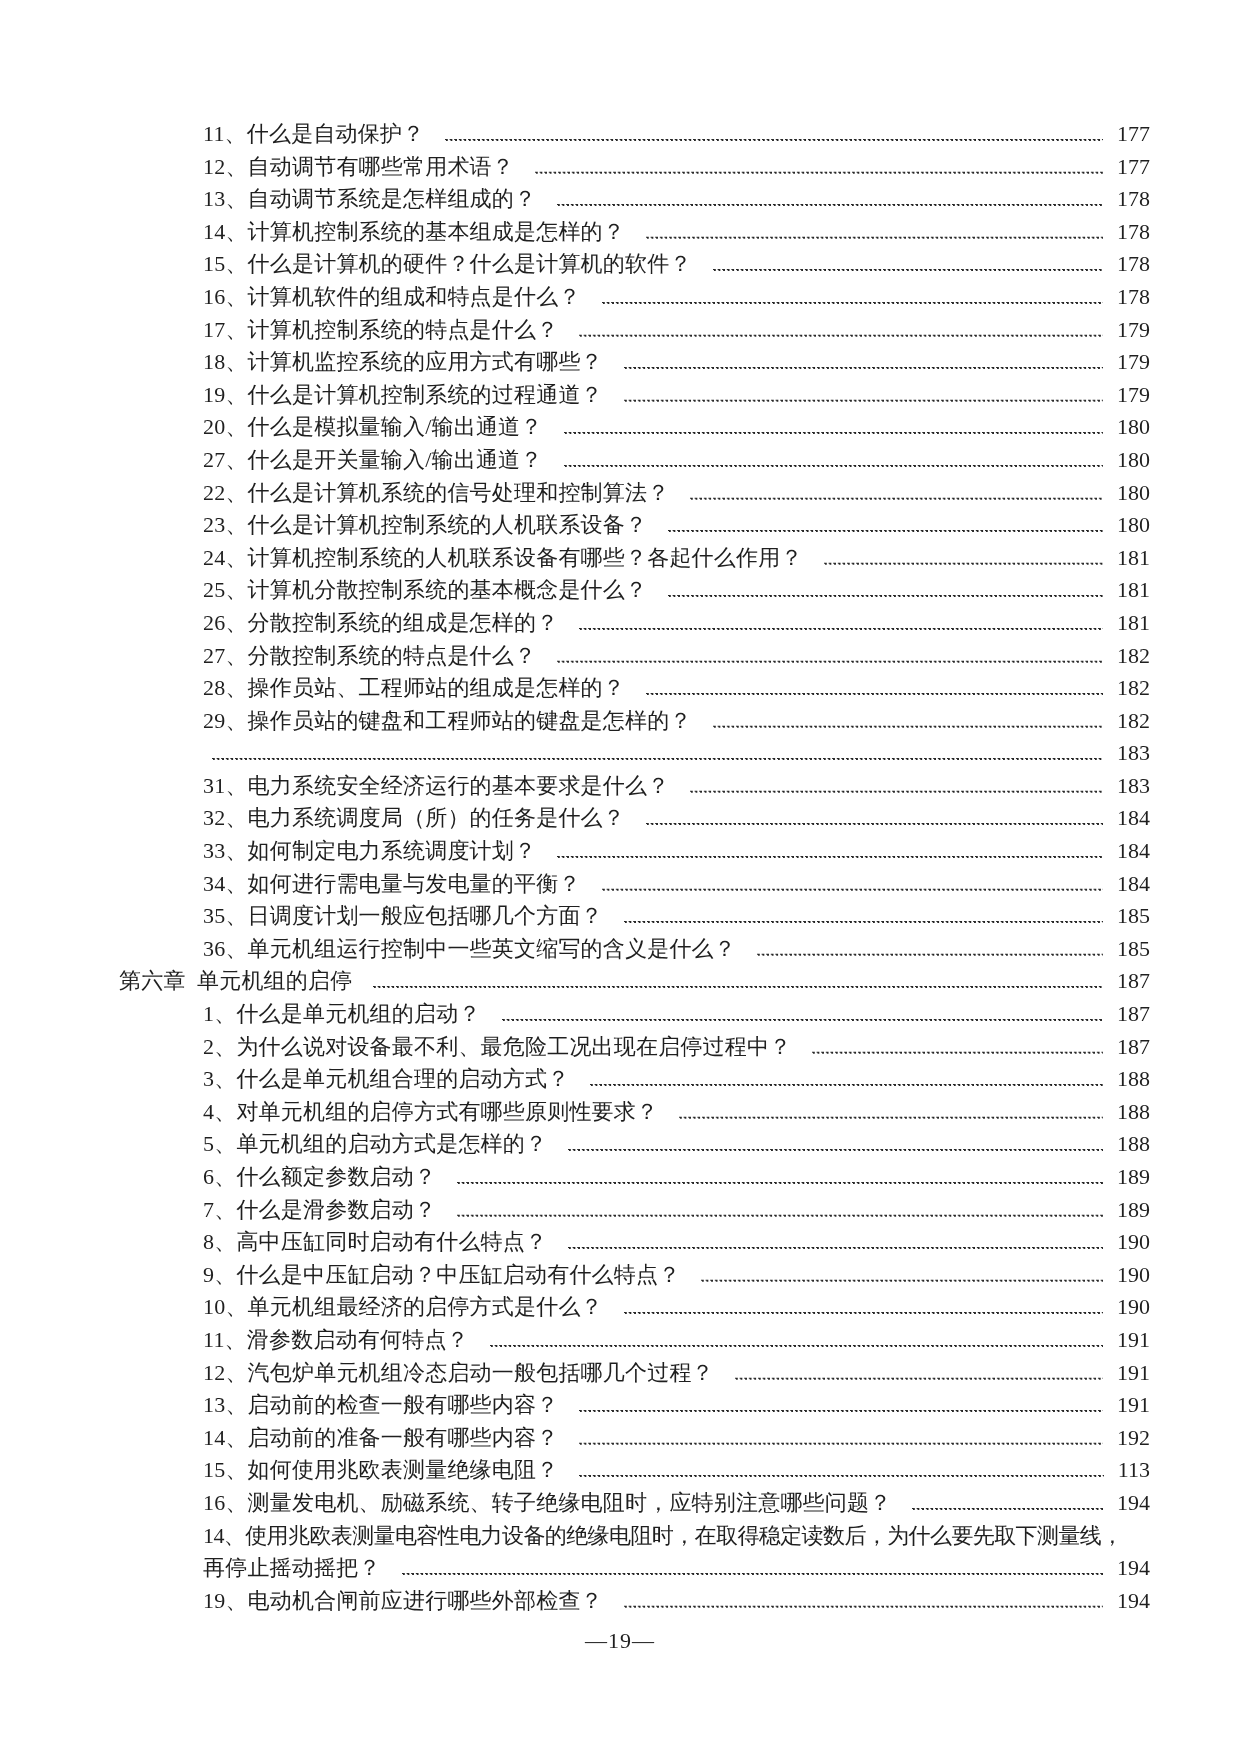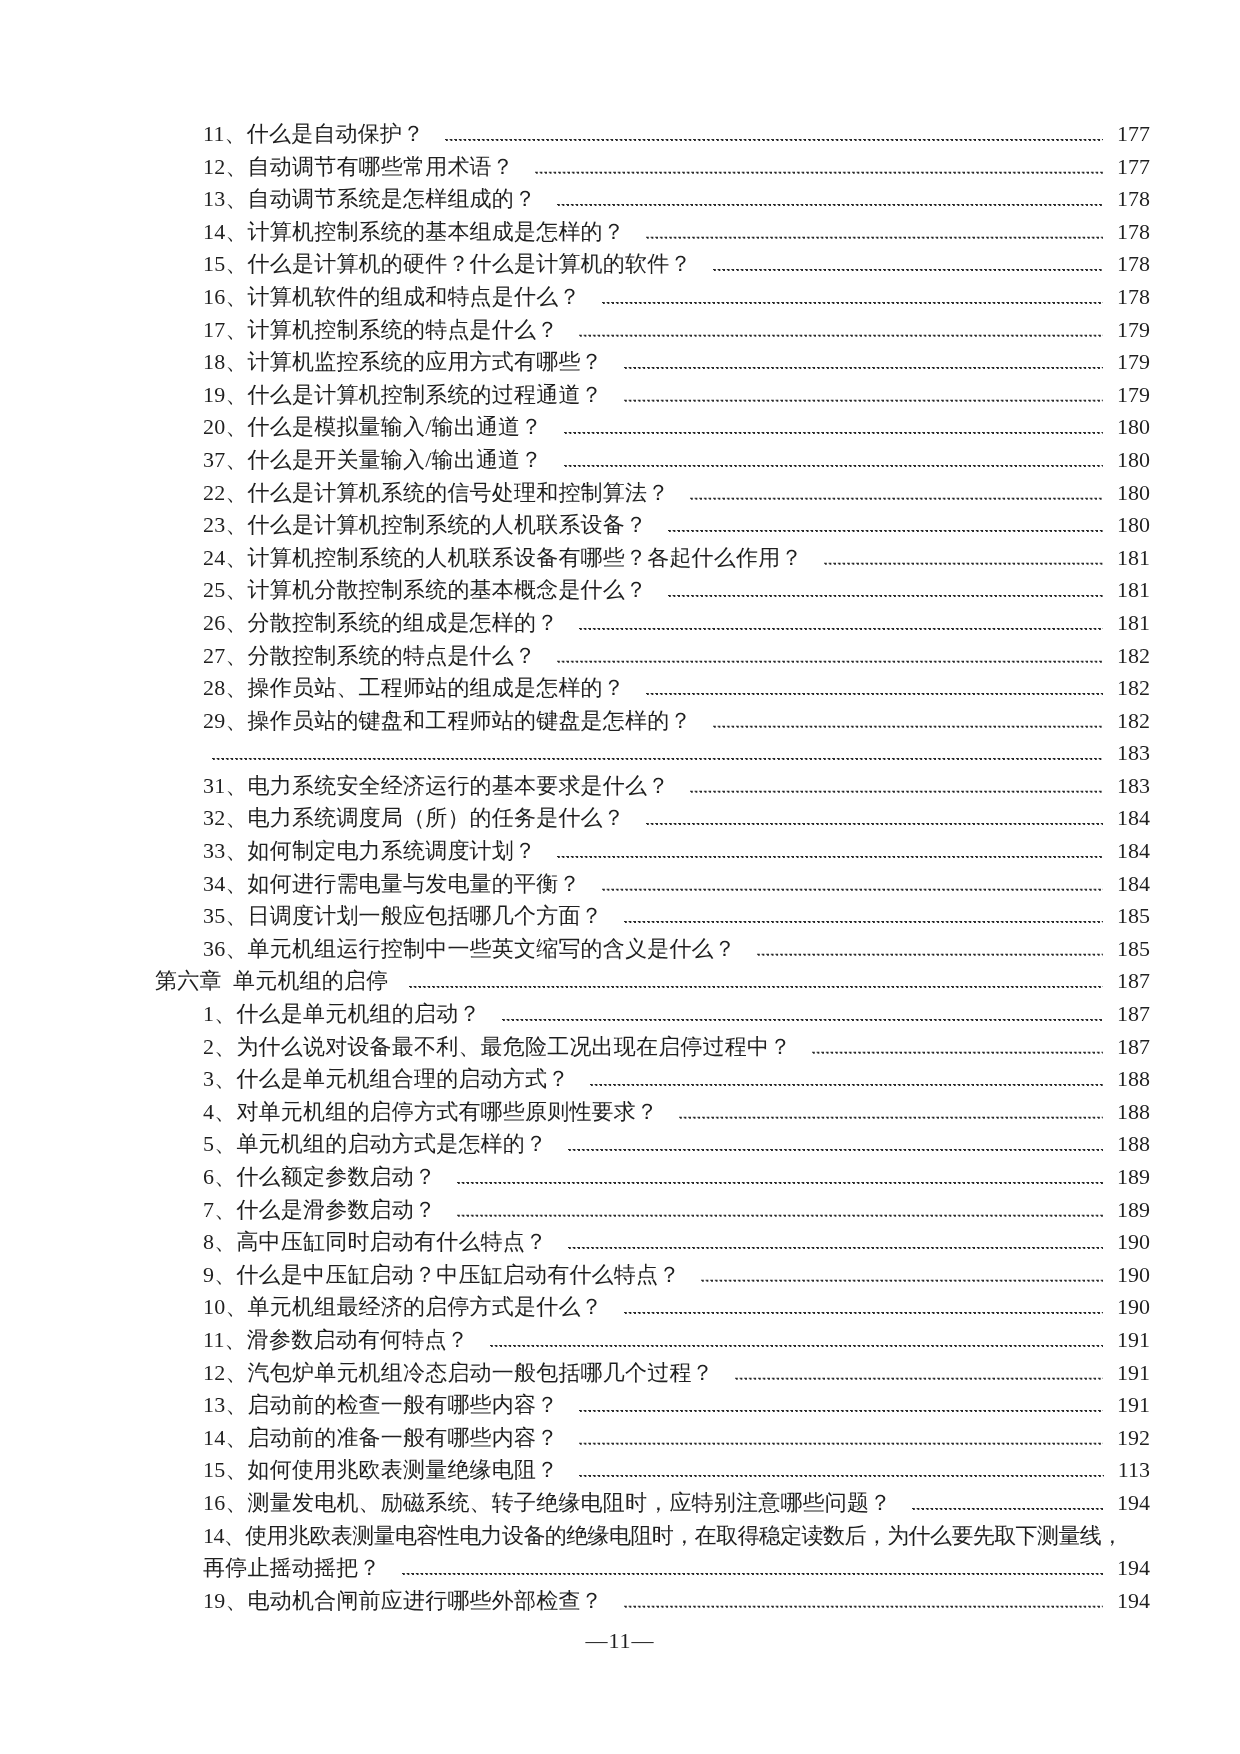--- a/index.html
+++ b/index.html
@@ -23,21 +23,21 @@
   }
   .row {
     display: flex;
     align-items: flex-end;
     height: 32.6px;
     line-height: 32.6px;
     font-size: 22px;
     gap: 12px;
   }
   .row.item { padding-left: 84px; }
-  .row.chapter { padding-left: 0; margin-left: 36px; }
+  .row.chapter { padding-left: 0; }
   .row-label {
     white-space: pre;
     letter-spacing: 0.2px;
   }
   .row.nodots .row-label { letter-spacing: -0.6px; }
   .dots {
     flex: 1 1 auto;
     height: 32.6px;
     margin: 0 2px 0 9px;
     background-image: radial-gradient(circle 1.15px at 1.5px 21.5px, #262626 98%, rgba(0,0,0,0) 100%);
@@ -106,21 +106,21 @@
     <span class="row-label">19、什么是计算机控制系统的过程通道？</span>
     <span class="dots"></span>
     <span class="pagenum">179</span>
   </div>
     <div class="row item">
     <span class="row-label">20、什么是模拟量输入/输出通道？</span>
     <span class="dots"></span>
     <span class="pagenum">180</span>
   </div>
     <div class="row item">
-    <span class="row-label">37、什么是开关量输入/输出通道？</span>
+    <span class="row-label">27、什么是开关量输入/输出通道？</span>
     <span class="dots"></span>
     <span class="pagenum">180</span>
   </div>
     <div class="row item">
     <span class="row-label">22、什么是计算机系统的信号处理和控制算法？</span>
     <span class="dots"></span>
     <span class="pagenum">180</span>
   </div>
     <div class="row item">
     <span class="row-label">23、什么是计算机控制系统的人机联系设备？</span>
@@ -285,13 +285,13 @@
     <span class="dots"></span>
     <span class="pagenum">194</span>
   </div>
     <div class="row item">
     <span class="row-label">19、电动机合闸前应进行哪些外部检查？</span>
     <span class="dots"></span>
     <span class="pagenum">194</span>
   </div>
   </div>
 
-<div class="footer">—11—</div>
+<div class="footer">—19—</div>
 
 </body></html>

